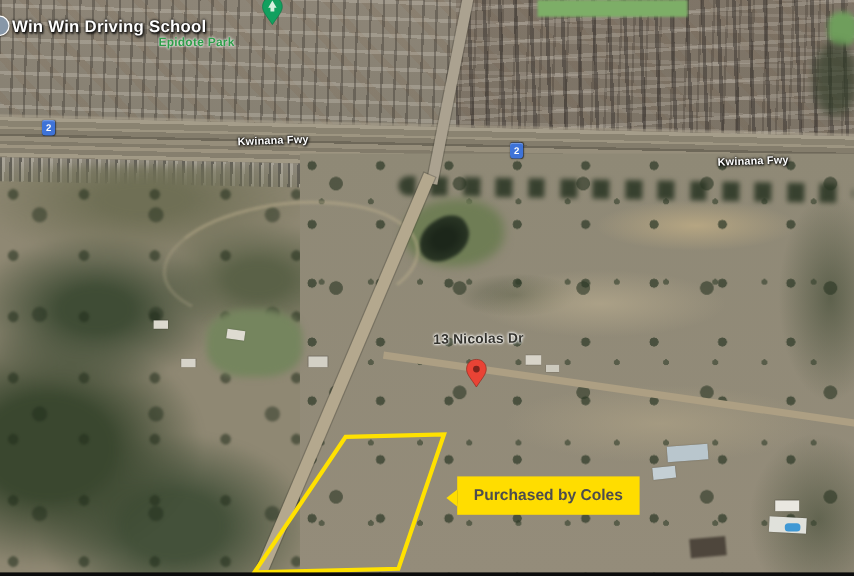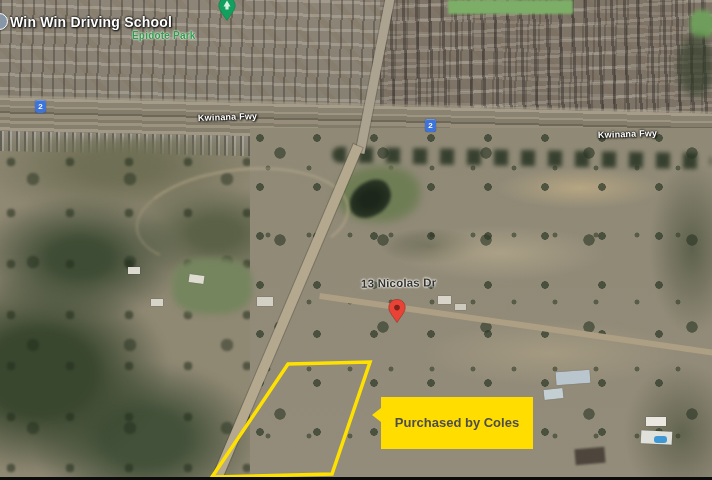--- a/index.html
+++ b/index.html
@@ -139,21 +139,21 @@
     background:#8797a8;border:1.5px solid #fff;box-shadow:0 1px 2px rgba(0,0,0,.4);}
 
   .shield{width:11px;height:13px;background:#3e73d8;border-radius:2px 2px 3px 3px;
     color:#fff;font-size:8px;font-weight:bold;text-align:center;line-height:13px;
     box-shadow:0 0 1px rgba(0,0,0,.65), inset 0 1px 0 rgba(255,255,255,.25);}
   .shield-w{left:35px;top:100px;}
   .shield-e{left:425px;top:119px;}
 
   
   .callout{
-    left:381px;top:397px;width:152px;height:52px;background:#ffdd00;
+    left:381px;top:397px;width:152px;height:32px;background:#ffdd00;
     display:flex;flex-direction:column;justify-content:center;align-items:center;
     color:#4d4d4d;font-size:13px;font-weight:bold;line-height:16px;
   }
   .callout::before{
     content:"";position:absolute;left:-9px;top:11px;width:0;height:0;
     border-top:7px solid transparent;border-bottom:7px solid transparent;
     border-right:9px solid #ffdd00;
   }
   .callout-line{position:static;}
 

